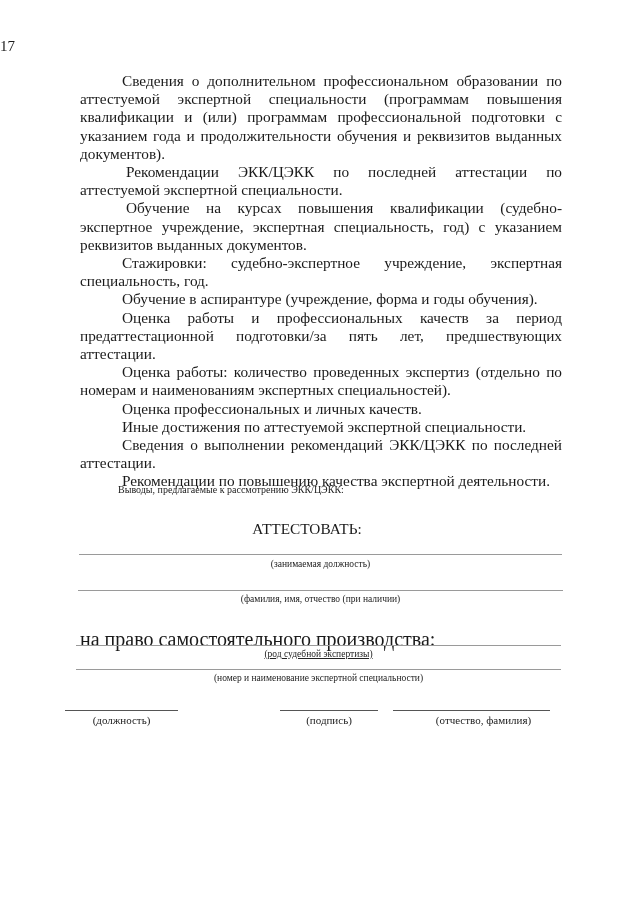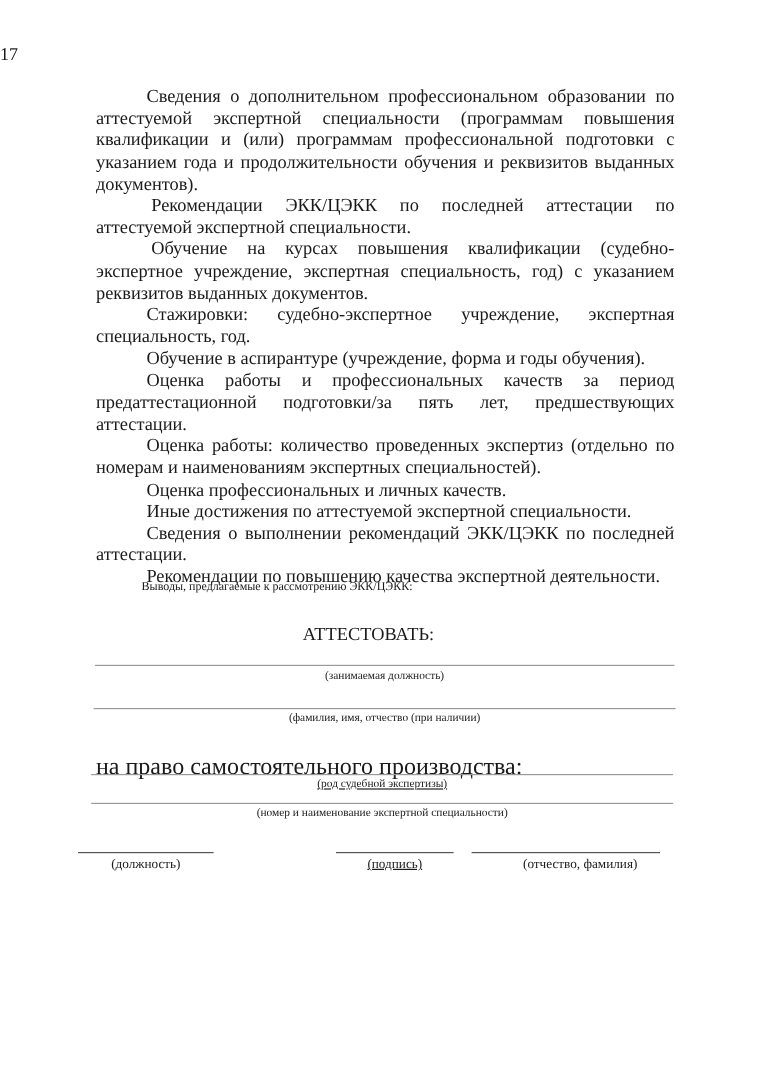--- a/index.html
+++ b/index.html
@@ -51,16 +51,16 @@
 <div class="hline" style="top:645px; left:76px; width:485px;"></div>
 <div class="caption" style="top:649px; left:76px; width:485px;text-decoration:underline;">(род  судебной экспертизы)</div>
 
 <div class="hline" style="top:669px; left:76px; width:485px;"></div>
 <div class="caption" style="top:673px; left:76px; width:485px;">(номер и наименование экспертной специальности)</div>
 
 <div class="sig-line" style="left:65px; width:113px;"></div>
 <div class="sig-caption" style="left:65px; width:113px;">(должность)</div>
 
 <div class="sig-line" style="left:280px; width:98px;"></div>
-<div class="sig-caption" style="left:280px; width:98px;text-decoration:underline;">(подпись)</div>
+<div class="sig-caption" style="left:280px; width:98px;">(подпись)</div>
 
 <div class="sig-line" style="left:393px; width:157px;"></div>
 <div class="sig-caption" style="left:405px; width:157px;">(отчество, фамилия)</div>
 
 </body></html>

